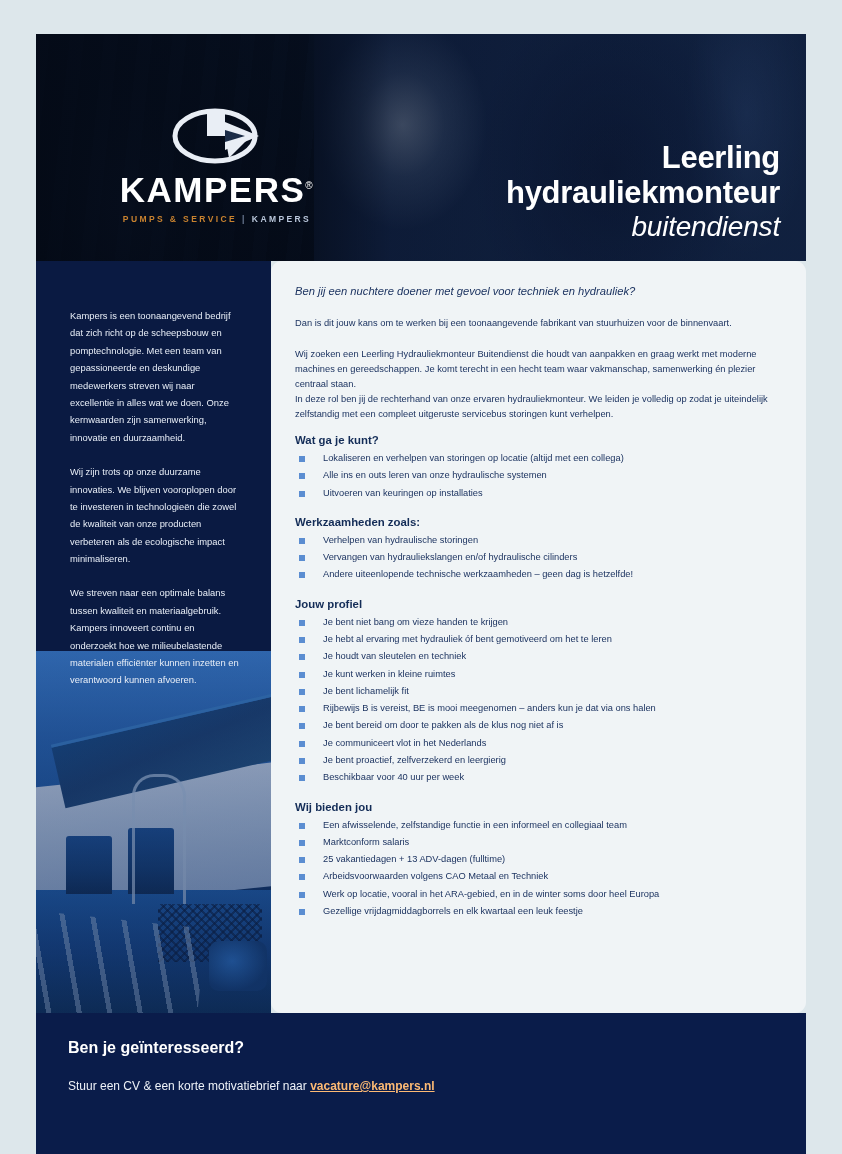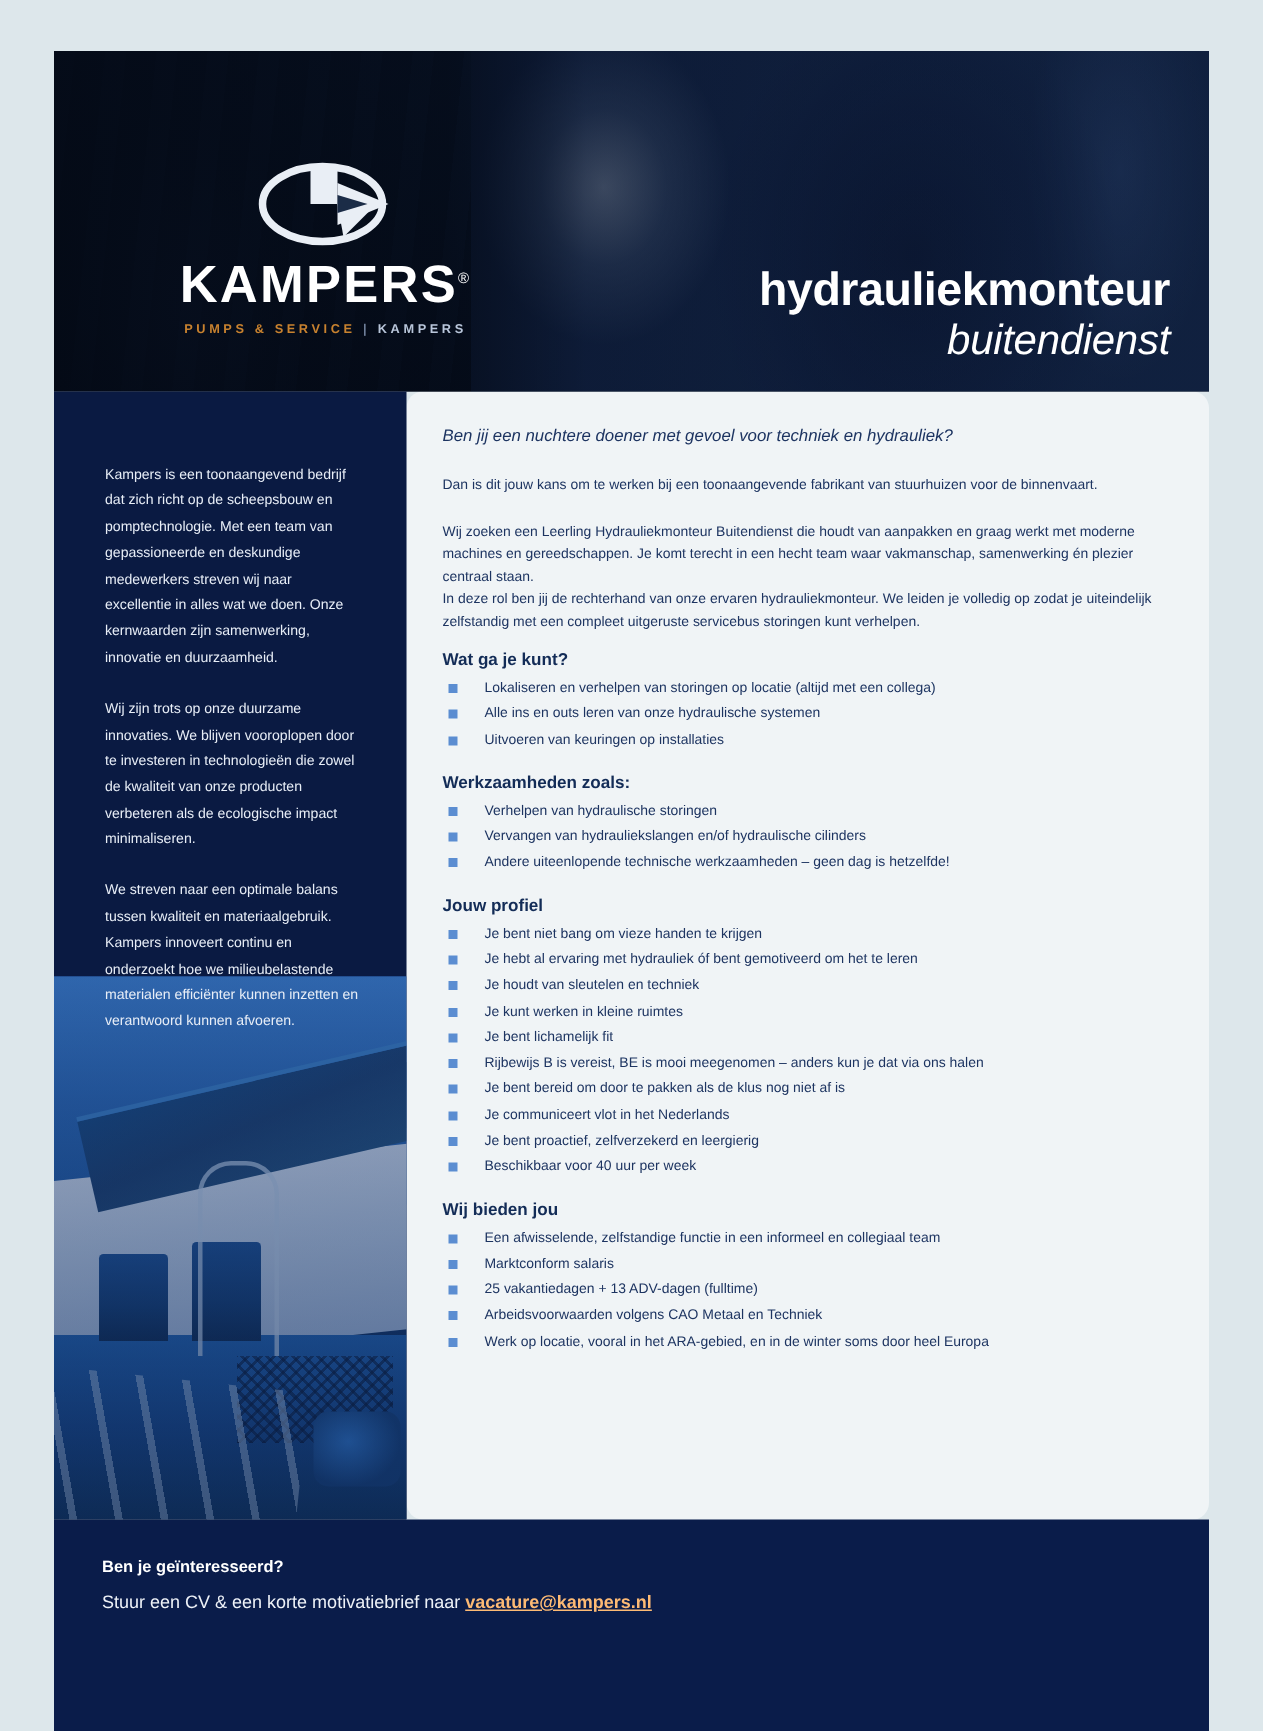--- a/index.html
+++ b/index.html
@@ -286,23 +286,23 @@
   }
 
   
   .footer {
     flex: 1;
     background: #0a1c4a;
     padding: 26px 30px 0 32px;
     color: #ffffff;
   }
   .footer-title {
-    font-size: 11px;
+    font-size: 16px;
     font-weight: 700;
-    margin-bottom: 10px;
+    margin-bottom: 22px;
   }
   .footer-line {
     font-size: 12px;
     font-weight: 400;
     color: #eef2f8;
   }
   .footer-email {
     color: #fdba74;
     font-weight: 700;
   }
@@ -325,20 +325,21 @@
         <path d="M62 30 L88 30 L66 52 Z" fill="#e9eef5"></path>
         <path d="M62 24 L82 30 L62 36 Z" fill="#1b2c47"></path>
       </svg>
       <div class="logo-word"><span>KAMPERS</span><span class="logo-reg">®</span></div>
       <div class="logo-sub">
         <span class="pumps">PUMPS &amp; SERVICE</span><span class="divider">|</span><span class="shipyard">KAMPERS</span>
       </div>
     </div>
 
     <div class="header-title">
+      <div class="title-l1">Leerling</div>
       <div class="title-l2">hydrauliekmonteur</div>
       <div class="title-l3">buitendienst</div>
     </div>
   </div>
 
   <div class="body-row">
 
     <aside class="sidebar">
       <div class="sidebar-text">
         <p>Kampers is een toonaangevend bedrijf dat zich richt op de scheepsbouw en pomptechnologie. Met een team van gepassioneerde en deskundige medewerkers streven wij naar excellentie in alles wat we doen. Onze kernwaarden zijn samenwerking, innovatie en duurzaamheid.</p>
@@ -395,20 +396,21 @@
         <li>Beschikbaar voor 40 uur per week</li>
       </ul>
 
       <h2 class="section">Wij bieden jou</h2>
       <ul class="bullets">
         <li>Een afwisselende, zelfstandige functie in een informeel en collegiaal team</li>
         <li>Marktconform salaris</li>
         <li>25 vakantiedagen + 13 ADV-dagen (fulltime)</li>
         <li>Arbeidsvoorwaarden volgens CAO Metaal en Techniek</li>
         <li>Werk op locatie, vooral in het ARA-gebied, en in de winter soms door heel Europa</li>
+        <li>Gezellige vrijdagmiddagborrels en elk kwartaal een leuk feestje</li>
       </ul>
     </main>
   </div>
 
   <div class="footer">
     <div class="footer-title">Ben je geïnteresseerd?</div>
     <div class="footer-line"><span>Stuur een CV &amp; een korte motivatiebrief naar </span><a class="footer-email" href="#">vacature@kampers.nl</a></div>
   </div>
 
 </div>

